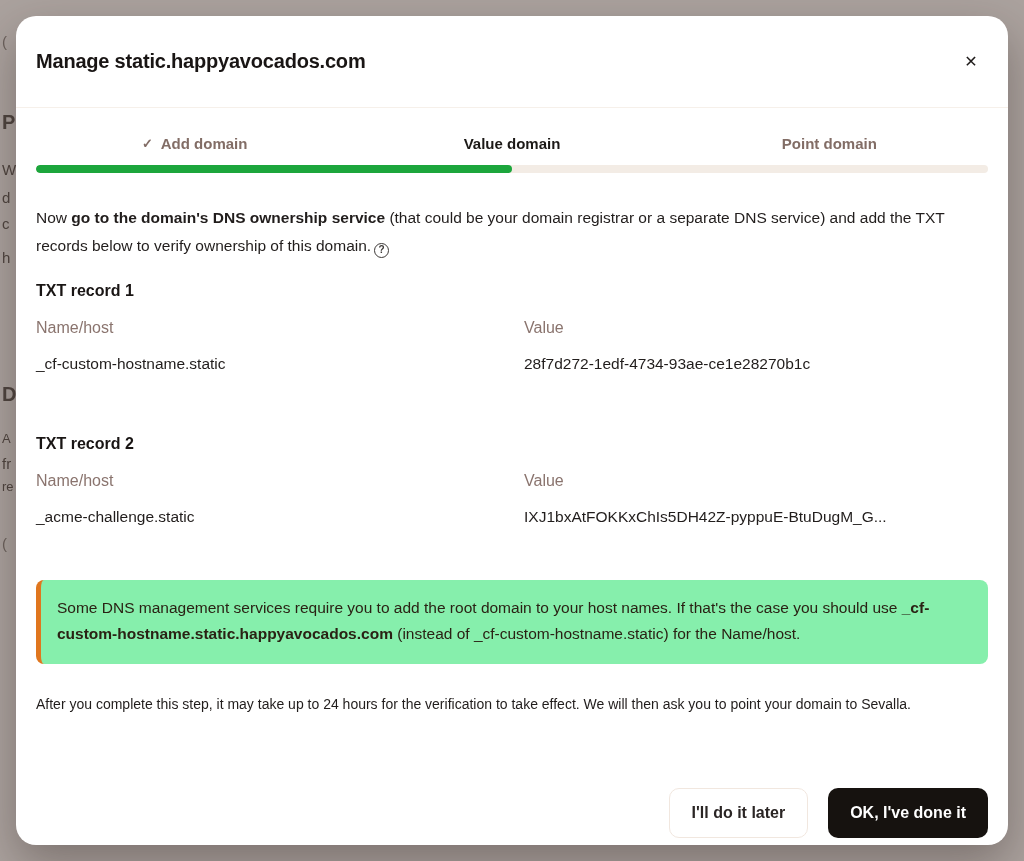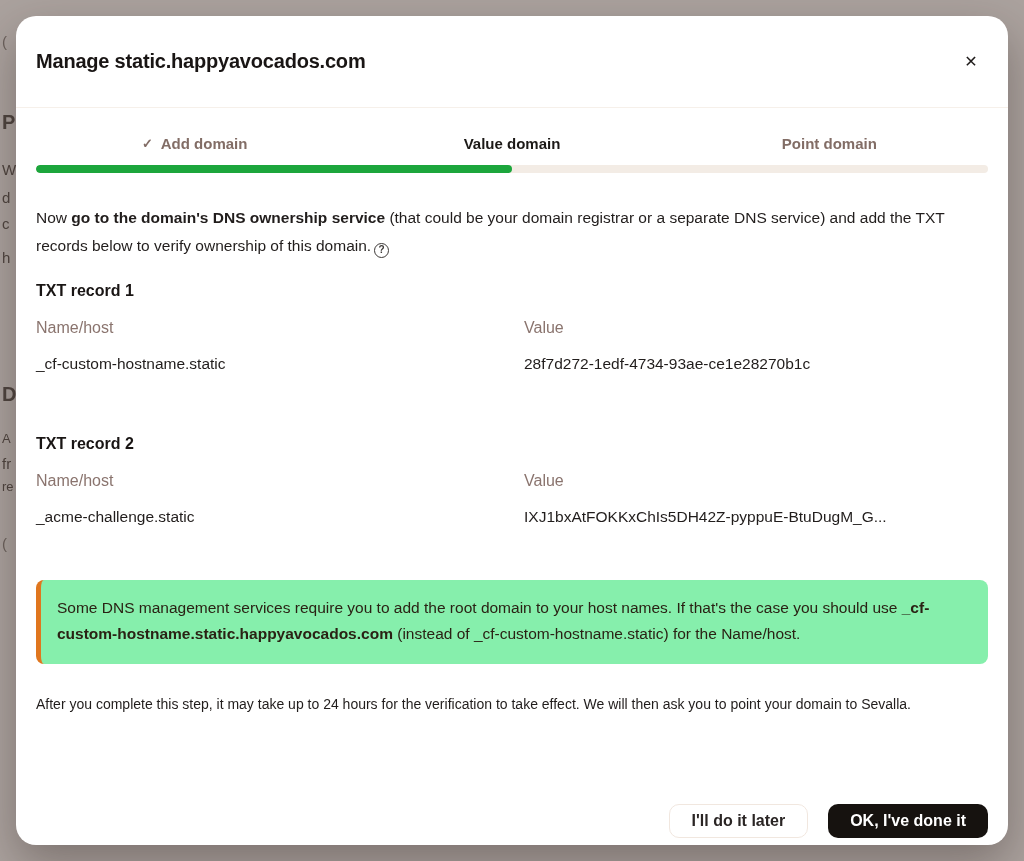--- a/index.html
+++ b/index.html
@@ -85,21 +85,21 @@
   .callout b { font-weight:700; }
 
   
   .footnote { margin-top:27px; font-size:14px; line-height:26px; color:#211d1c; }
 
   
   .modal-footer {
     position:absolute; right:20px; bottom:7px; display:flex; gap:20px; align-items:center;
   }
   .btn {
-    height:34px; border-radius:10px; padding:0 22px; font-size:16px; font-weight:700;
+    height:50px; border-radius:10px; padding:0 22px; font-size:16px; font-weight:700;
     font-family:"Liberation Sans", sans-serif; cursor:pointer; white-space:nowrap;
   }
   .btn-secondary { background:#ffffff; border:1px solid #f1e7df; color:#2a2524; }
   .btn-primary  { background:#16120f; border:none; color:#ffffff; }
 </style>
 </head>
 <body>
 
 <div>
   <span class="backdrop-frag f0">(</span>

